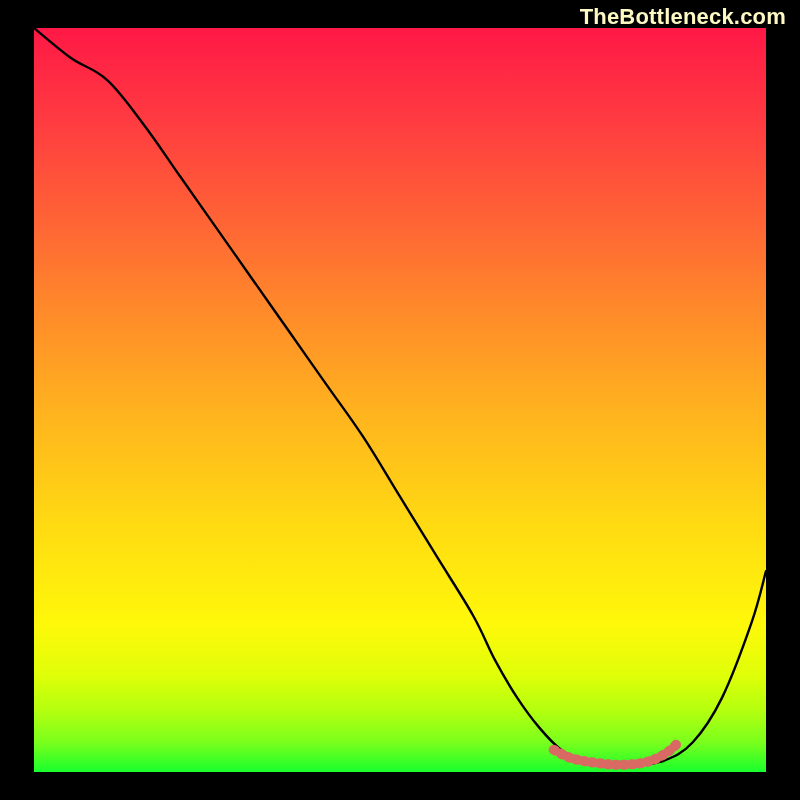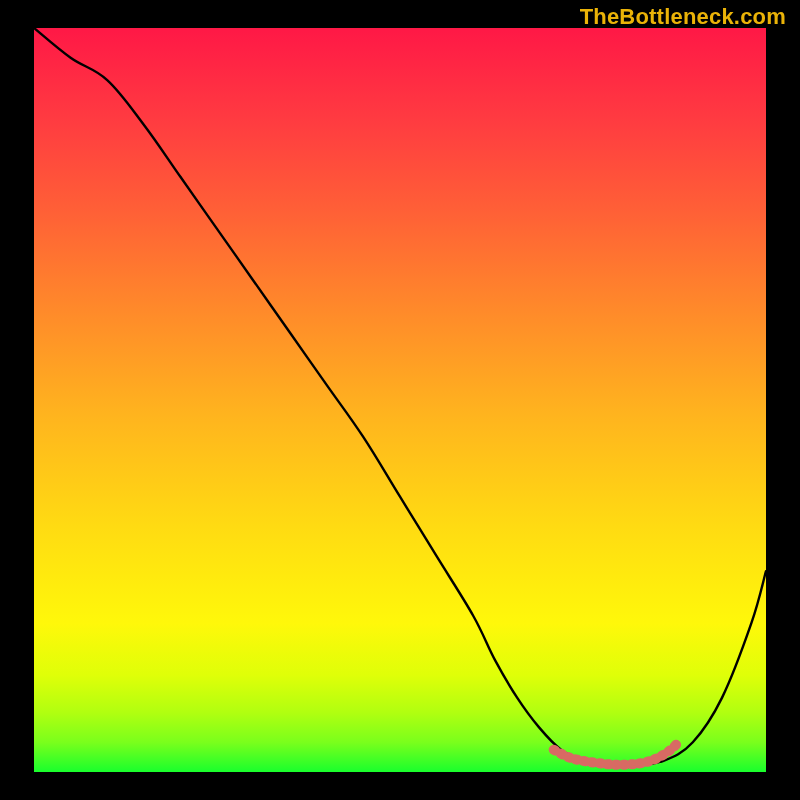--- a/index.html
+++ b/index.html
@@ -14,21 +14,21 @@
   .frame {
     position: relative;
     width: 800px;
     height: 800px;
     background: #000;
   }
   .watermark {
     position: absolute;
     top: 4px;
     right: 14px;
-    color: #eab308;
+    color: #fef9c3;
     font-size: 22px;
     font-weight: 600;
     letter-spacing: 0.2px;
     z-index: 5;
   }
   .plot-area {
     position: absolute;
     left: 34px;
     top: 28px;
     width: 732px;

